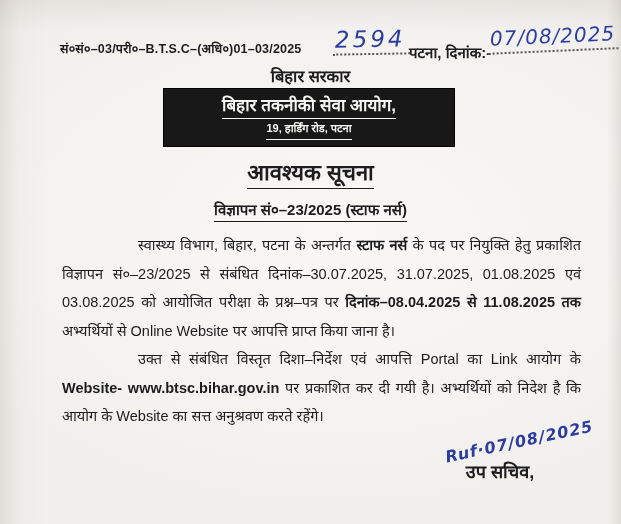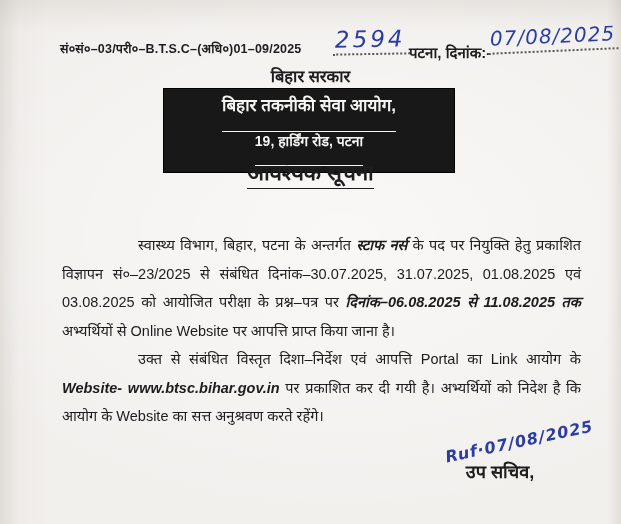--- a/index.html
+++ b/index.html
@@ -64,35 +64,35 @@
   .u { display: inline-block; border-bottom: 1.6px solid #1d1d1f; padding-bottom: 2px; }
   .govt-title { top: 64px; font-size: 16.5px; font-weight: 700; }
   .org-box {
     position: absolute; left: 163px; top: 88px; width: 292px;
     background: var(--box-bg, #181818);
     color: var(--box-text, #f5f5f3);
     text-align: center; padding: 5px 0 6px 0;
     box-sizing: border-box;
     border: 1px solid #000;
   }
-  .org-box .u { border-bottom-color: #f5f5f3; padding-bottom: 14px; }
+  .org-box .u { border-bottom-color: #f5f5f3; padding-bottom: 1px; }
   .org-line1 { font-size: 17px; font-weight: 700; line-height: 23px; }
-  .org-line2 { font-size: 14px; font-weight: 700; line-height: 19px; }
+  .org-line2 { font-size: 11px; font-weight: 700; line-height: 19px; }
   .notice-heading { top: 156px; font-size: 22px; font-weight: 700; }
   .advert-heading { top: 199px; font-size: 15px; font-weight: 700; }
 
   
   .body-text {
     position: absolute; left: 62px; top: 231px; width: 519px;
     font-size: 14.5px; line-height: 28.5px;
     text-align: justify;
     color: #1c1c1e;
   }
   .body-text p { margin: 0; text-indent: 76px; }
-  .body-text b { font-weight: 700; font-style: italic; }
+  .body-text b { font-weight: 700; }
 
   
   .scrawl {
     position: absolute; left: 444px; top: 432px;
     font-size: 16px; font-weight: 700; letter-spacing: 1px;
     transform: rotate(-12deg);
     white-space: nowrap;
   }
   .designation {
     position: absolute; left: 440px; top: 459px; width: 120px;
@@ -103,21 +103,21 @@
     text-align: center; font-size: 14.5px; font-weight: 700;
     white-space: nowrap;
   }
 </style>
 </head>
 <body>
 
 <div class="page">
 
   <div class="ref-line">
-    <span>सं०सं०–03/परी०–B.T.S.C–(अधि०)01–09/2025</span>
+    <span>सं०सं०–03/परी०–B.T.S.C–(अधि०)01–03/2025</span>
   </div>
   <div class="serial hw">2594</div>
   <div class="place-date">पटना, दिनांक:-</div>
   <div class="hw-date hw">07/08/2025</div>
 
   <div class="center-row govt-title">
     <span class="u">बिहार सरकार</span>
   </div>
 
   <div class="org-box">
@@ -126,22 +126,25 @@
     </div>
     <div class="org-line2">
       <span class="u">19, हार्डिंग रोड, पटना</span>
     </div>
   </div>
 
   <div class="center-row notice-heading">
     <span class="u">आवश्यक सूचना</span>
   </div>
 
+  <div class="center-row advert-heading">
+    <span class="u">विज्ञापन सं०–23/2025 (स्टाफ नर्स)</span>
+  </div>
 
   <div class="body-text">
-    <p><span>स्वास्थ्य विभाग, बिहार, पटना के अन्तर्गत </span><b>स्टाफ नर्स</b><span> के पद पर नियुक्ति हेतु प्रकाशित विज्ञापन सं०–23/2025 से संबंधित दिनांक–30.07.2025, 31.07.2025, 01.08.2025 एवं 03.08.2025 को आयोजित परीक्षा के प्रश्न–पत्र पर </span><b>दिनांक–06.08.2025 से 11.08.2025 तक</b><span> अभ्यर्थियों से Online Website पर आपत्ति प्राप्त किया जाना है।</span></p>
+    <p><span>स्वास्थ्य विभाग, बिहार, पटना के अन्तर्गत </span><b>स्टाफ नर्स</b><span> के पद पर नियुक्ति हेतु प्रकाशित विज्ञापन सं०–23/2025 से संबंधित दिनांक–30.07.2025, 31.07.2025, 01.08.2025 एवं 03.08.2025 को आयोजित परीक्षा के प्रश्न–पत्र पर </span><b>दिनांक–08.04.2025 से 11.08.2025 तक</b><span> अभ्यर्थियों से Online Website पर आपत्ति प्राप्त किया जाना है।</span></p>
     <p><span>उक्त से संबंधित विस्तृत दिशा–निर्देश एवं आपत्ति Portal का Link आयोग के </span><b>Website- www.btsc.bihar.gov.in</b><span> पर प्रकाशित कर दी गयी है। अभ्यर्थियों को निदेश है कि आयोग के Website का सत्त अनुश्रवण करते रहेंगे।</span></p>
   </div>
 
   <div class="scrawl hw">Ruf·07/08/2025</div>
   <div class="designation">उप सचिव,</div>
 
 </div>
 
 </body></html>

